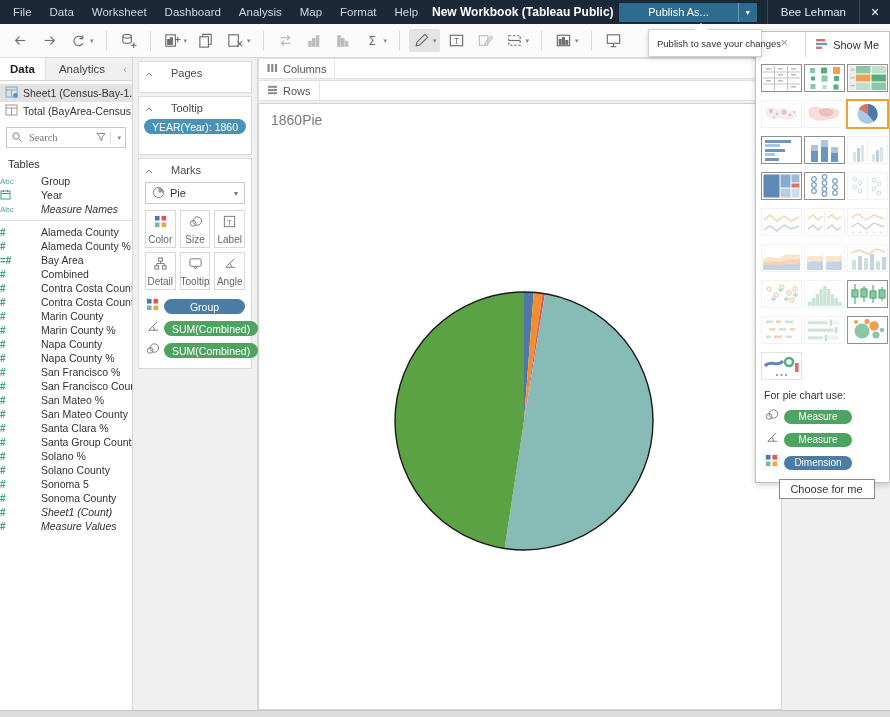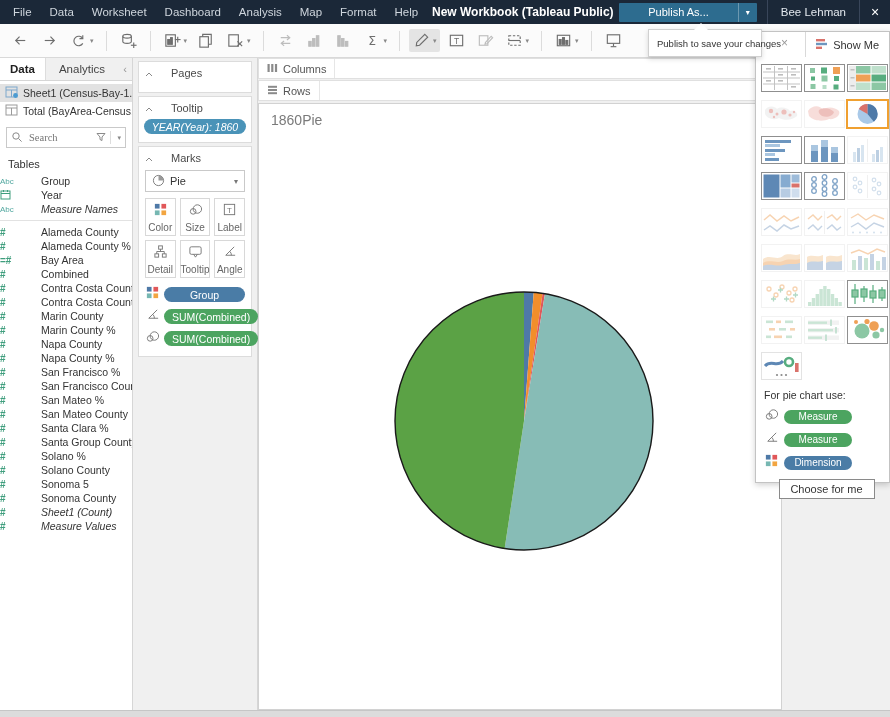--- a/index.html
+++ b/index.html
@@ -47,21 +47,21 @@
   .f-abc{color:#53a8a0;font-size:8px;}
   .f-label{font-size:10.5px;color:#333;white-space:nowrap;}
   .italic{font-style:italic;}
   .f-divider{border-top:1px solid #e2e2e2;margin:4px 0;}
 
   
   .midpane{position:absolute;left:133px;top:58px;width:125px;height:652px;background:#f0f0f0;border-right:1px solid #d6d6d6;box-sizing:border-box;}
   .card{background:#fff;border:1px solid #dcdcdc;margin:3px 5px;}
   .card-title{display:flex;align-items:center;gap:18px;padding:5px 6px 3px;font-size:11px;color:#4a4a4a;}
   .card.pages{height:32px;box-sizing:border-box;}
-  .filters-body{padding:2px 5px 8px;font-style:italic;}
+  .filters-body{padding:2px 5px 20px;}
   .pill{height:15px;border-radius:8px;color:#fff;font-size:10.5px;display:flex;align-items:center;justify-content:center;padding:0 8px;white-space:nowrap;cursor:pointer;}
   .pill.blue{background:#4a7ca6;}
   .pill.green{background:#4ca460;}
   .pill.filter{background:#4a93b8;}
   .marks-dd{margin:3px 6px 6px;height:20px;border:1px solid #c9c9c9;display:flex;align-items:center;gap:5px;padding:0 6px;font-size:11px;color:#333;cursor:pointer;}
   .dd-caret{margin-left:auto;font-size:8px;color:#777;}
   .mk-grid{display:grid;grid-template-columns:repeat(3,1fr);gap:4px;margin:0 6px 7px;}
   .mk-btn{border:1px solid #d8d8d8;height:36px;display:flex;flex-direction:column;align-items:center;justify-content:center;gap:1px;background:#fff;cursor:pointer;}
   .mk-lbl{font-size:10px;color:#666;}
   .mk-pills{margin:2px 6px 8px;display:flex;flex-direction:column;gap:3px;}

